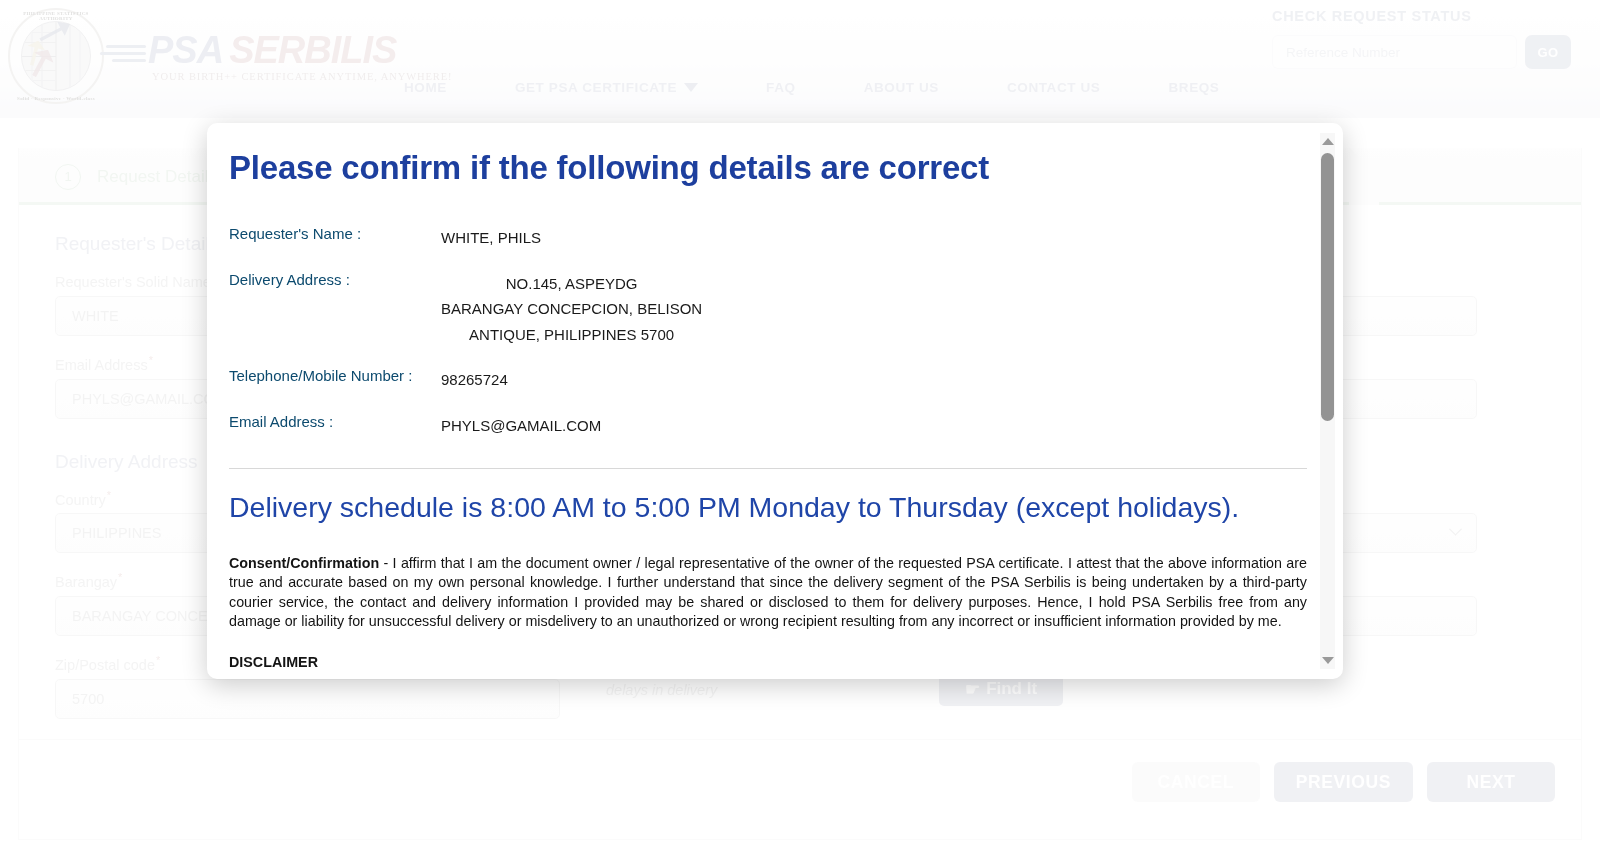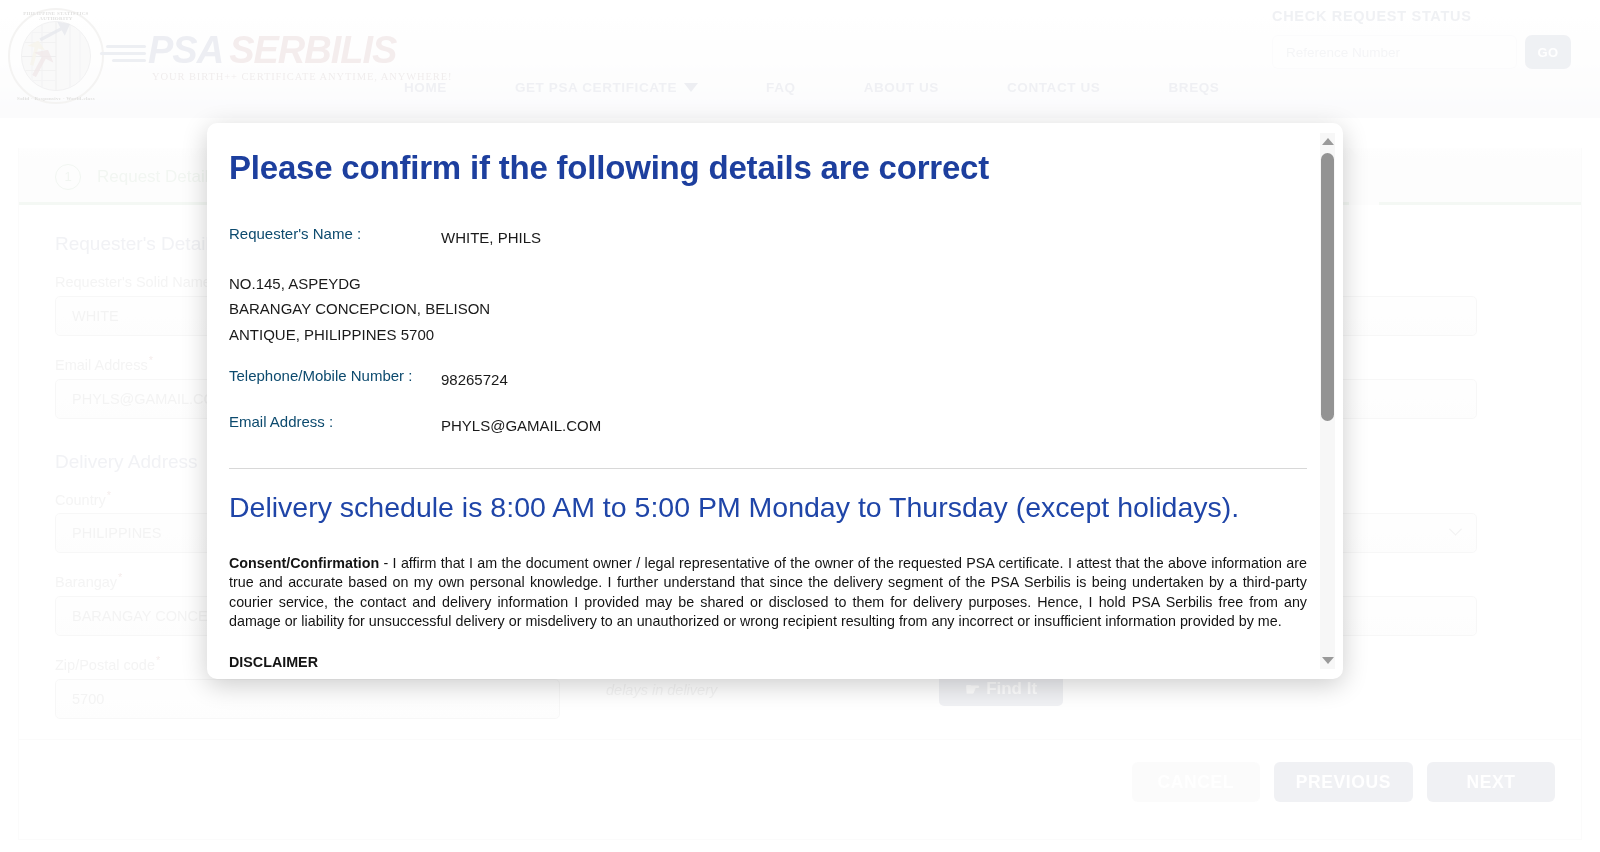--- a/index.html
+++ b/index.html
@@ -230,21 +230,21 @@
     position: absolute; left: 0; top: 0; right: 0; bottom: 0;
     padding: 26px 36px 0 22px;
     overflow: hidden;
   }
   .m-title {
     color: #1d3f9e; font-size: 33px; font-weight: bold;
     margin: 0 0 38px 0; letter-spacing: -.2px;
   }
   .kv { display: flex; margin-bottom: 20px; }
   .kv .k { width: 212px; color: #0c4a6e; font-size: 15px; flex: 0 0 212px; }
-  .kv .v { color: #1a1a1a; font-size: 15px; line-height: 25.5px; }
+  .kv .v { color: #1a1a1a; font-size: 15px; line-height: 25.5px; text-align: center; }
   .hr { border: none; border-top: 1px solid #d8d8d8; margin: 30px 0 22px 0; }
   .m-sched {
     color: #1f45a8; font-size: 28.5px; margin: 0 0 30px 0; font-weight: normal;
   }
   .m-para {
     color: #141414; font-size: 14.3px; line-height: 19.4px;
     text-align: justify; margin: 0 0 22px 0;
   }
   .m-para b { font-weight: bold; }
   .m-sub { color: #141414; font-size: 14.3px; font-weight: bold; margin: 6px 0 22px 0; }
@@ -407,20 +407,21 @@
 <div class="modal">
   <div class="modal-inner">
     <h1 class="m-title">Please confirm if the following details are correct</h1>
 
     <div class="kv">
       <div class="k">Requester's Name :</div>
       <div class="v">WHITE, PHILS</div>
     </div>
 
     <div class="kv">
+      <div class="k">Delivery Address :</div>
       <div class="v" style="white-space:pre-line">NO.145, ASPEYDG
 BARANGAY CONCEPCION, BELISON
 ANTIQUE, PHILIPPINES 5700</div>
     </div>
 
     <div class="kv">
       <div class="k">Telephone/Mobile Number :</div>
       <div class="v">98265724</div>
     </div>
 

